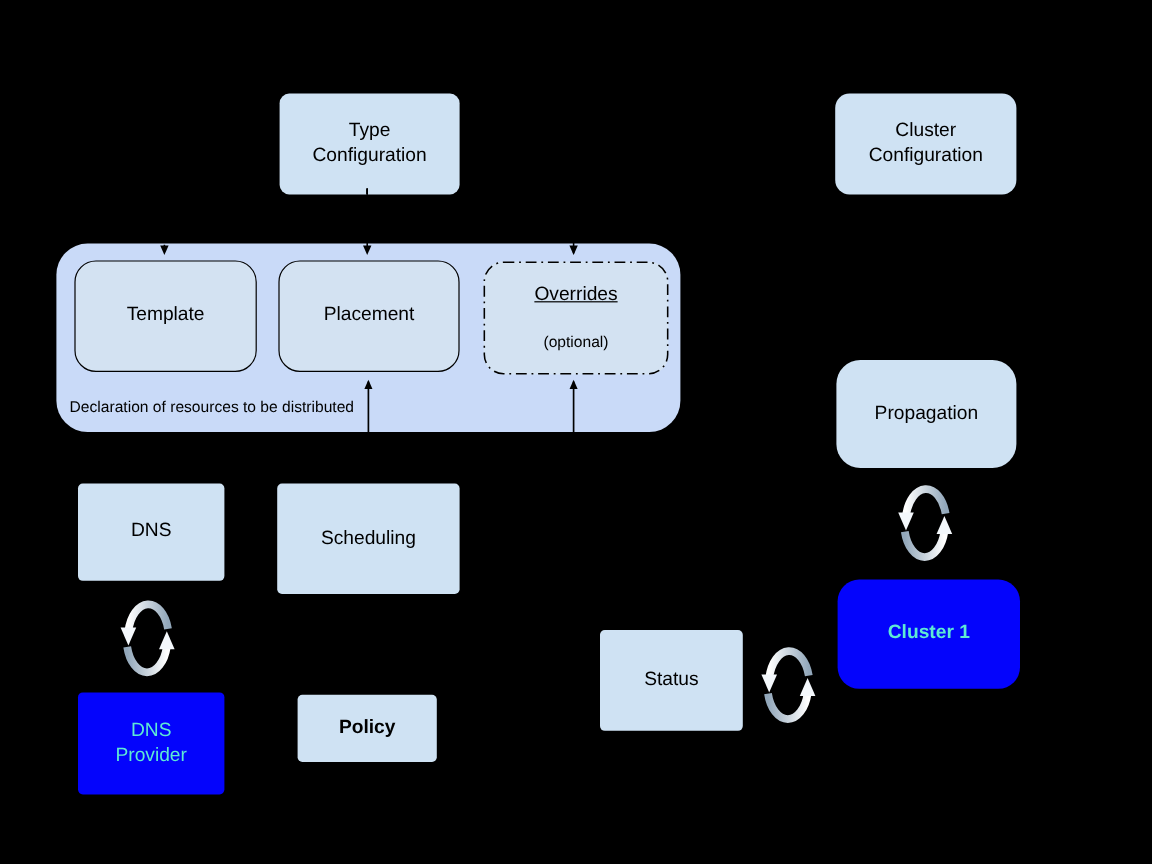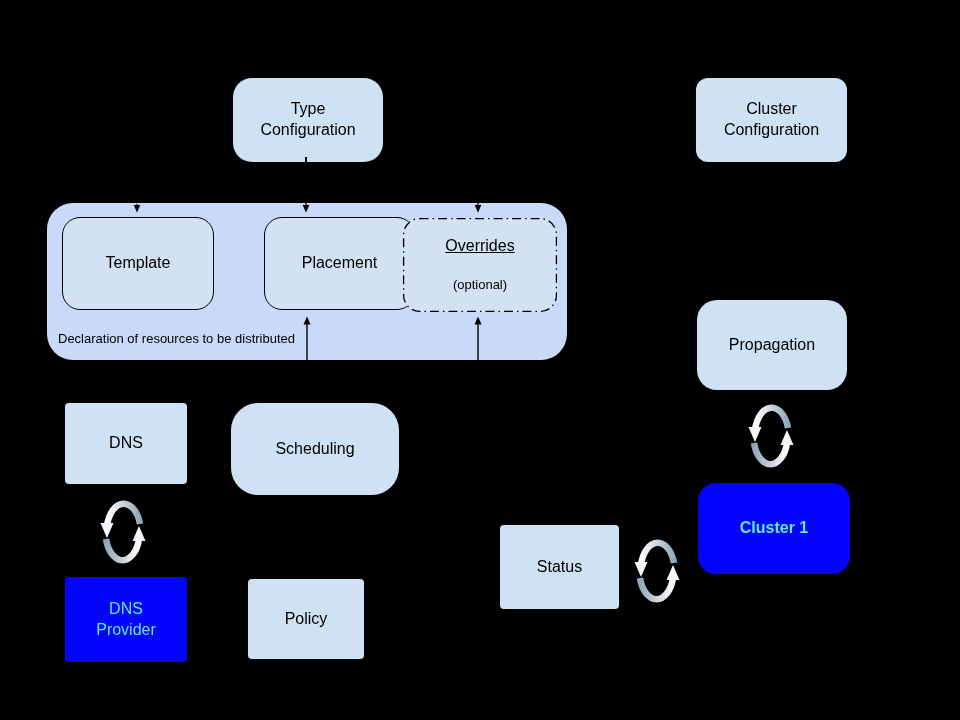--- a/index.html
+++ b/index.html
@@ -26,61 +26,61 @@
   #overlay{position:absolute;left:0;top:0;pointer-events:none;}
   .ital{font-style:italic;}
 </style>
 </head>
 <body>
 
 <div id="canvas">
 
   <div class="group" style="left:47px;top:203px;width:520px;height:157px;"></div>
 
-  <div class="node" style="left:233px;top:78px;width:150px;height:84px;border-radius:19px;">
+  <div class="node" style="left:233px;top:78px;width:150px;height:84px;border-radius:8px;">
     <span>Type
 Configuration</span>
   </div>
 
   <div class="node" style="left:696px;top:78px;width:151px;height:84px;border-radius:12px;">
     <span>Cluster
 Configuration</span>
   </div>
 
   <div class="node inner" style="left:62px;top:217px;width:152px;height:93px;">
     <span>Template</span>
   </div>
 
-  <div class="node inner" style="left:232px;top:217px;width:151px;height:93px;margin-left:32px;">
+  <div class="node inner" style="left:232px;top:217px;width:151px;height:93px;">
     <span>Placement</span>
   </div>
 
   <div class="node" style="left:403px;top:218px;width:154px;height:94px;background:#d3e2f2;border-radius:16px;">
     <span>
       <span class="ovr-title">Overrides</span>
       <span class="sub">(optional)</span>
     </span>
   </div>
 
   <div class="caption" style="left:58px;top:331px;">Declaration of resources to be distributed</div>
 
   <div class="node" style="left:65px;top:403px;width:122px;height:81px;">
     <span>DNS</span>
   </div>
 
-  <div class="node" style="left:231px;top:403px;width:168px;height:92px;border-radius:27px;">
+  <div class="node" style="left:231px;top:403px;width:152px;height:92px;border-radius:4px;">
     <span>Scheduling</span>
   </div>
 
   <div class="node blue" style="left:65px;top:577px;width:122px;height:85px;">
     <span>DNS
 Provider</span>
   </div>
 
-  <div class="node" style="left:248px;top:579px;width:116px;height:80px;">
+  <div class="node" style="left:248px;top:579px;width:116px;height:56px;font-weight:bold;">
     <span>Policy</span>
   </div>
 
   <div class="node" style="left:500px;top:525px;width:119px;height:84px;">
     <span>Status</span>
   </div>
 
   <div class="node" style="left:697px;top:300px;width:150px;height:90px;border-radius:20px;">
     <span>Propagation</span>
   </div>

